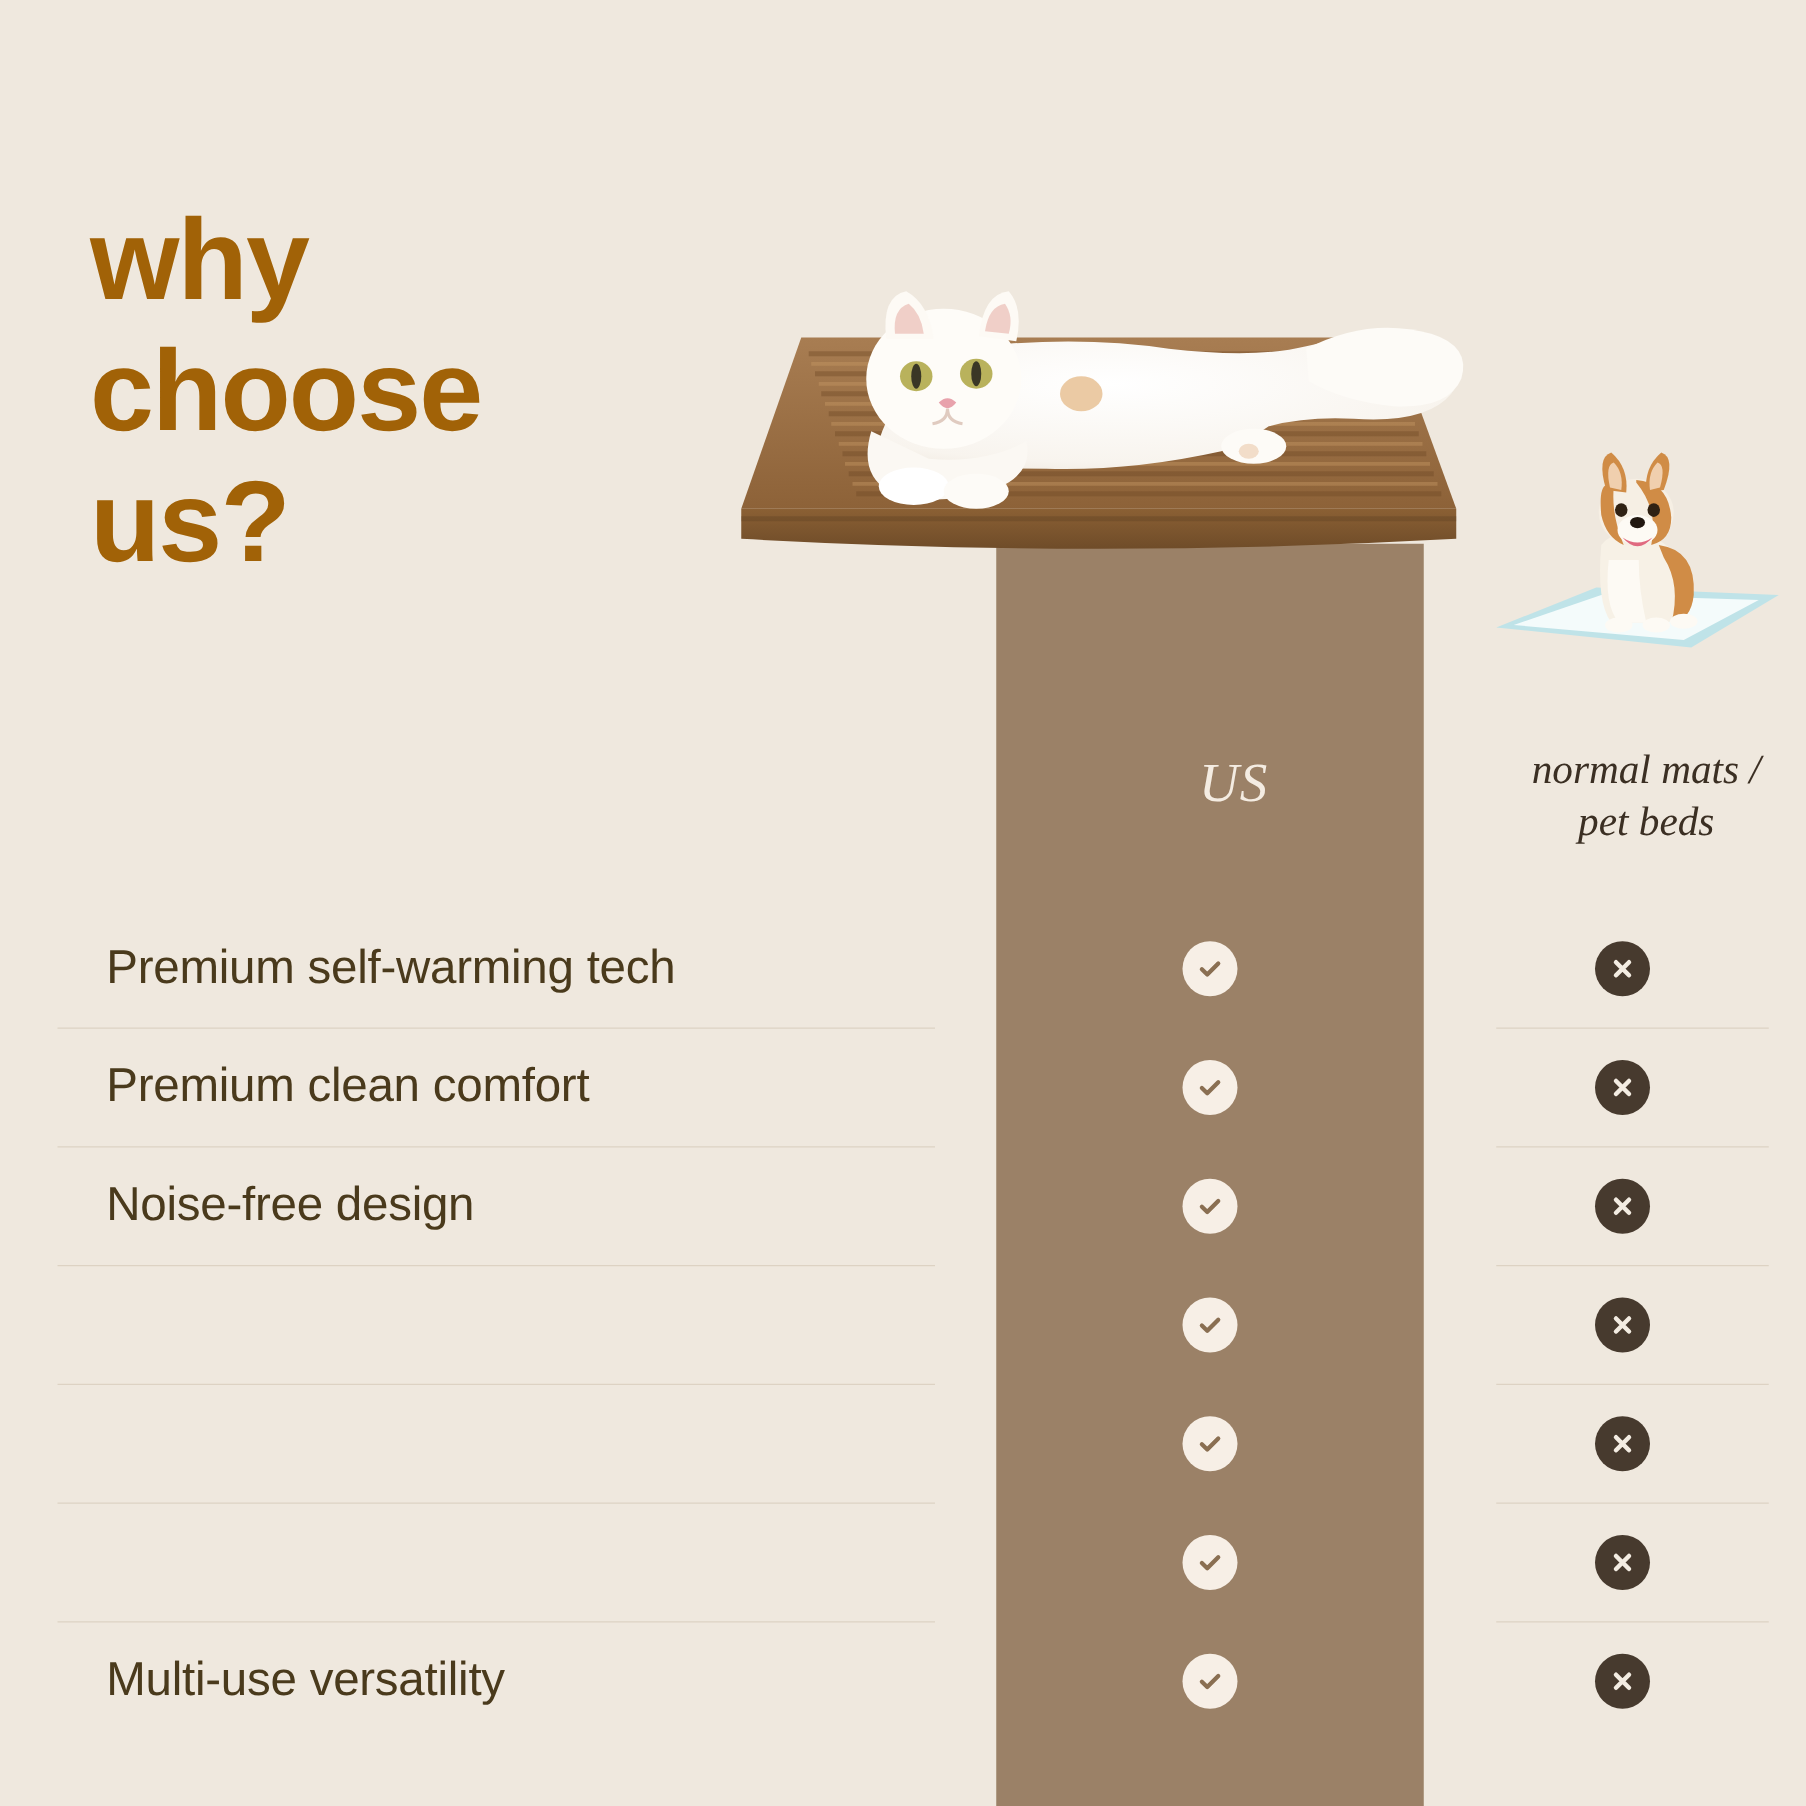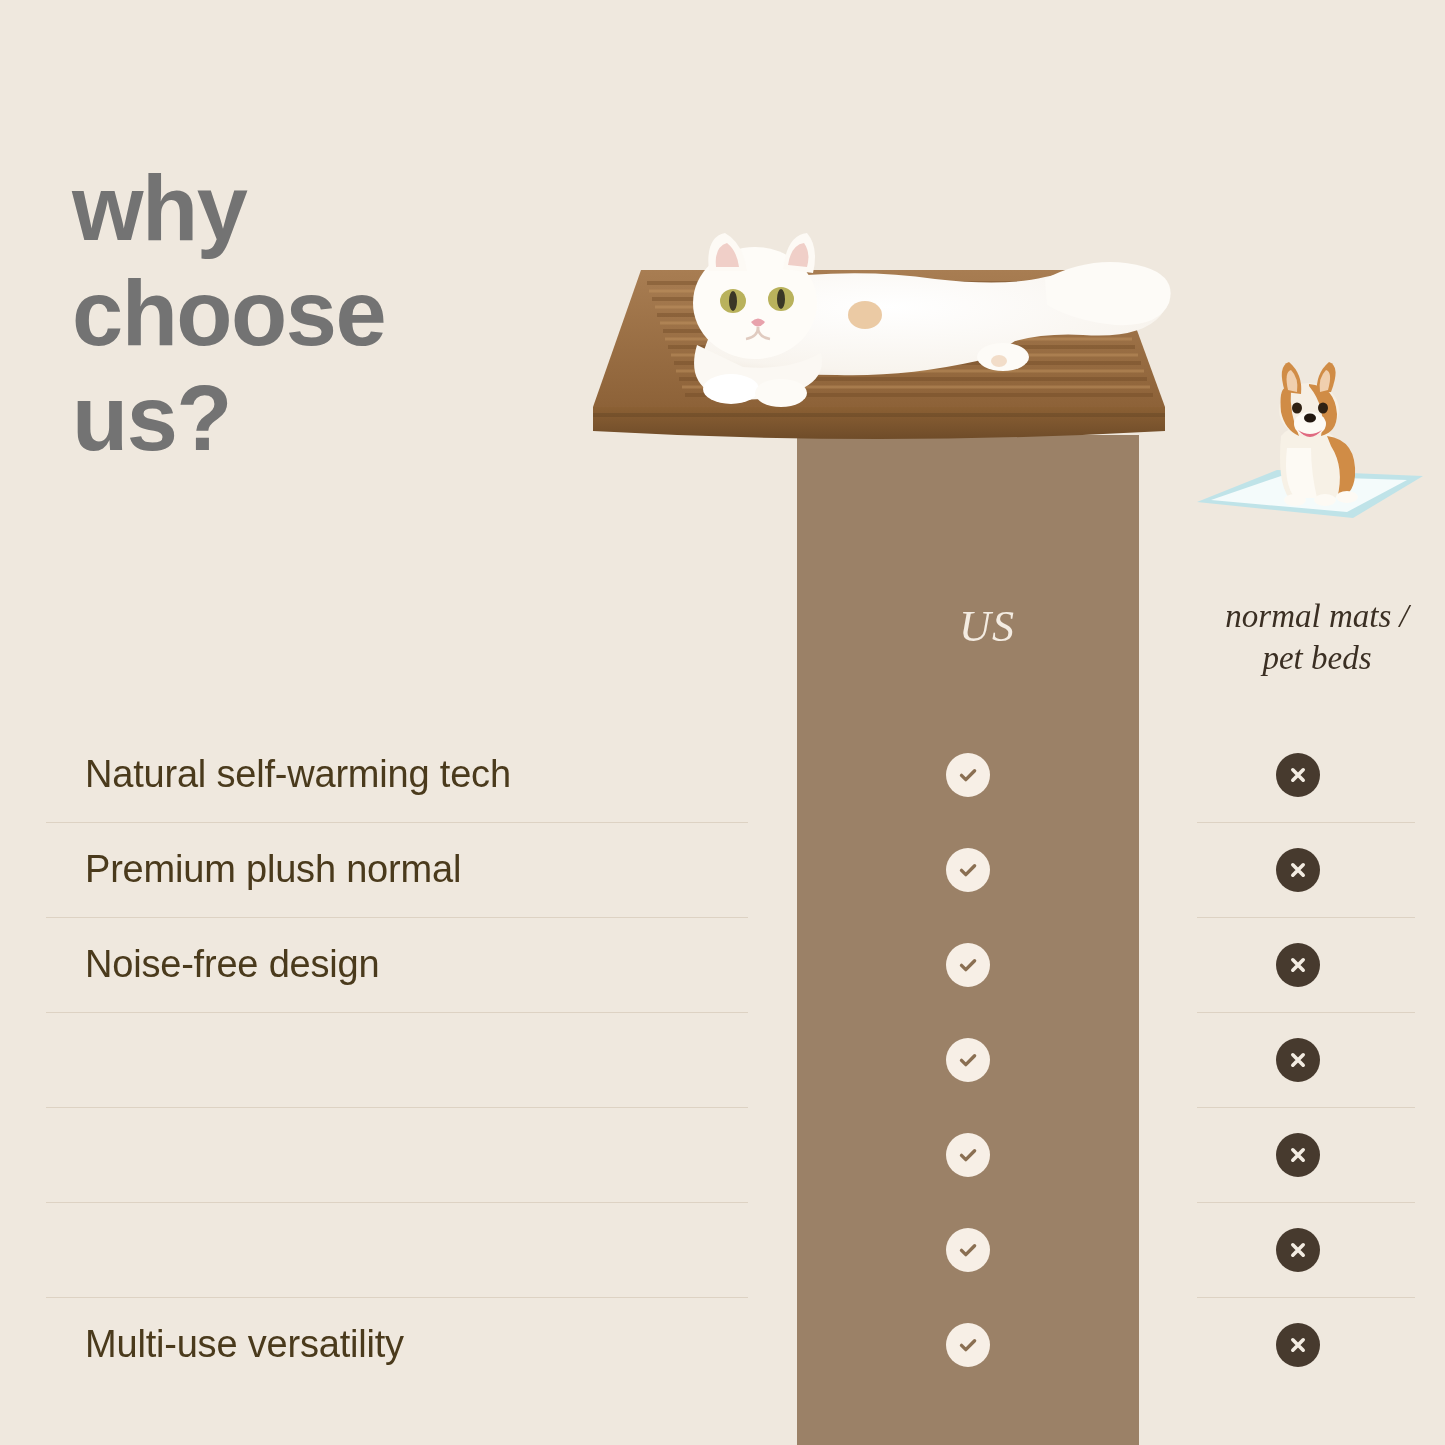--- a/index.html
+++ b/index.html
@@ -29,21 +29,21 @@
     height: 1010px;
     background: #9b8167;
   }
 
   
   .heading {
     position: absolute;
     left: 72px;
     top: 156px;
     width: 520px;
-    color: #737373;
+    color: #a16207;
     font-size: 92px;
     font-weight: 700;
     line-height: 1.14;
     letter-spacing: -1.5px;
   }
   .heading span { display: block; }
 
   
   .col-head {
     position: absolute;
@@ -269,41 +269,41 @@
   <div class="col-head col-head-us">US</div>
 
   <div class="col-head col-head-other">
     <span>normal mats /</span>
     <span>pet beds</span>
   </div>
 
   <div class="rows" id="rows">
   <div class="row first">
 
-    <div class="feature-label">Natural self-warming tech</div>
-    <div class="mark mark-us">
-      <div class="badge badge-yes">
-        <svg width="26" height="26" viewBox="0 0 26 26">
-          <path d="M6.5 13.4 L10.8 17.6 L19.6 8.8" fill="none" stroke="#8a6f52" stroke-width="3.4" stroke-linecap="round" stroke-linejoin="round"></path>
-        </svg>
-      </div>
-    </div>
-    <div class="mark mark-other">
-      <div class="badge badge-no">
-        <svg width="26" height="26" viewBox="0 0 26 26">
-          <path d="M7.8 7.8 L18.2 18.2 M18.2 7.8 L7.8 18.2" fill="none" stroke="#f3ece2" stroke-width="3.6" stroke-linecap="round"></path>
-        </svg>
-      </div>
-    </div>
-  </div>
-
-  <div class="row">
-    <div class="rule rule-left"></div>
-    <div class="rule rule-right"></div>
-    <div class="feature-label">Premium plush normal</div>
+    <div class="feature-label">Premium self-warming tech</div>
+    <div class="mark mark-us">
+      <div class="badge badge-yes">
+        <svg width="26" height="26" viewBox="0 0 26 26">
+          <path d="M6.5 13.4 L10.8 17.6 L19.6 8.8" fill="none" stroke="#8a6f52" stroke-width="3.4" stroke-linecap="round" stroke-linejoin="round"></path>
+        </svg>
+      </div>
+    </div>
+    <div class="mark mark-other">
+      <div class="badge badge-no">
+        <svg width="26" height="26" viewBox="0 0 26 26">
+          <path d="M7.8 7.8 L18.2 18.2 M18.2 7.8 L7.8 18.2" fill="none" stroke="#f3ece2" stroke-width="3.6" stroke-linecap="round"></path>
+        </svg>
+      </div>
+    </div>
+  </div>
+
+  <div class="row">
+    <div class="rule rule-left"></div>
+    <div class="rule rule-right"></div>
+    <div class="feature-label">Premium clean comfort</div>
     <div class="mark mark-us">
       <div class="badge badge-yes">
         <svg width="26" height="26" viewBox="0 0 26 26">
           <path d="M6.5 13.4 L10.8 17.6 L19.6 8.8" fill="none" stroke="#8a6f52" stroke-width="3.4" stroke-linecap="round" stroke-linejoin="round"></path>
         </svg>
       </div>
     </div>
     <div class="mark mark-other">
       <div class="badge badge-no">
         <svg width="26" height="26" viewBox="0 0 26 26">

